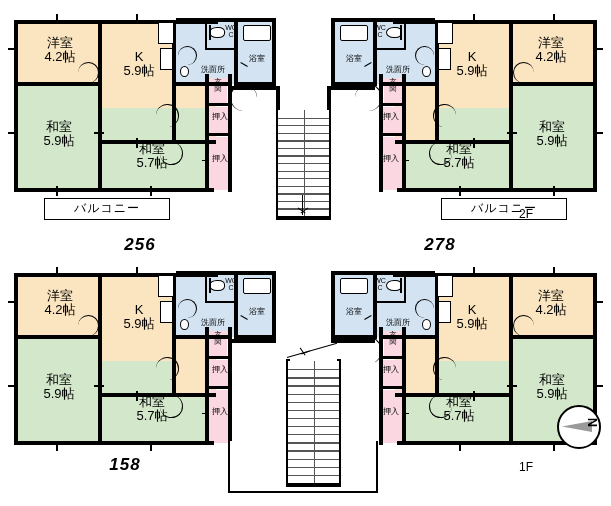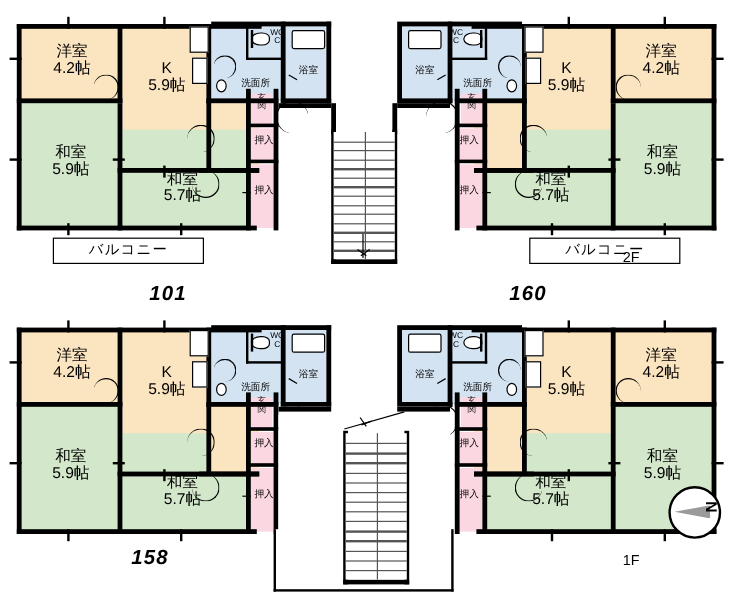--- a/index.html
+++ b/index.html
@@ -183,21 +183,21 @@
     <div class="tick" style="left:56px;top:186px;width:1.6px;height:10px;"></div>
     <div class="tick" style="left:150px;top:186px;width:1.6px;height:10px;"></div>
     <div class="tick" style="left:136px;top:138px;width:1.6px;height:10px;"></div>
 
     <div class="balcony" style="left:44px;top:198px;width:126px;height:22px;"></div>
     <div class="lbl t-balc" style="left:48px;top:202px;width:118px;">
         <span class="l1">バルコニー</span>
       </div>
 
     <div class="lbl t-unit" style="left:90px;top:236px;width:100px;">
-        <span class="l1">101</span>
+        <span class="l1">256</span>
       </div>
 
     <div class="rm f-yo" style="left:509px;top:22px;width:86px;height:62px;"></div>
     <div class="rm f-yo" style="left:435px;top:22px;width:74px;height:122px;"></div>
     <div class="rm f-wa" style="left:509px;top:84px;width:86px;height:106px;"></div>
     <div class="rm f-wa" style="left:402px;top:108px;width:107px;height:82px;"></div>
     <div class="rm f-hall" style="left:395px;top:84px;width:40px;height:60px;"></div>
     <div class="rm f-bath" style="left:373px;top:22px;width:62px;height:62px;"></div>
     <div class="rm f-gen" style="left:384px;top:78px;width:18px;height:28px;"></div>
     <div class="rm f-oshi" style="left:380px;top:107px;width:22px;height:28px;"></div>
@@ -292,21 +292,21 @@
     <div class="tick" style="left:553px;top:186px;width:1.6px;height:10px;"></div>
     <div class="tick" style="left:459px;top:186px;width:1.6px;height:10px;"></div>
     <div class="tick" style="left:473px;top:138px;width:1.6px;height:10px;"></div>
 
     <div class="balcony" style="left:441px;top:198px;width:126px;height:22px;"></div>
     <div class="lbl t-balc" style="left:445px;top:202px;width:118px;">
         <span class="l1">バルコニー</span>
       </div>
 
     <div class="lbl t-unit" style="left:390px;top:236px;width:100px;">
-        <span class="l1">160</span>
+        <span class="l1">278</span>
       </div>
 
     <div class="white" style="left:276px;top:86px;width:55px;height:106px;"></div>
     <div class="wall" style="left:232px;top:86px;width:44px;height:4px;"></div>
     <div class="wall" style="left:331px;top:86px;width:44px;height:4px;"></div>
     <div class="wall" style="left:276px;top:86px;width:4px;height:26px;"></div>
     <div class="wall" style="left:327px;top:86px;width:4px;height:26px;"></div>
     <div class="wall" style="left:276px;top:108px;width:4px;height:112px;"></div>
     <div class="wall" style="left:327px;top:108px;width:4px;height:112px;"></div>
     <div class="wall" style="left:276px;top:216px;width:55px;height:4px;"></div>

